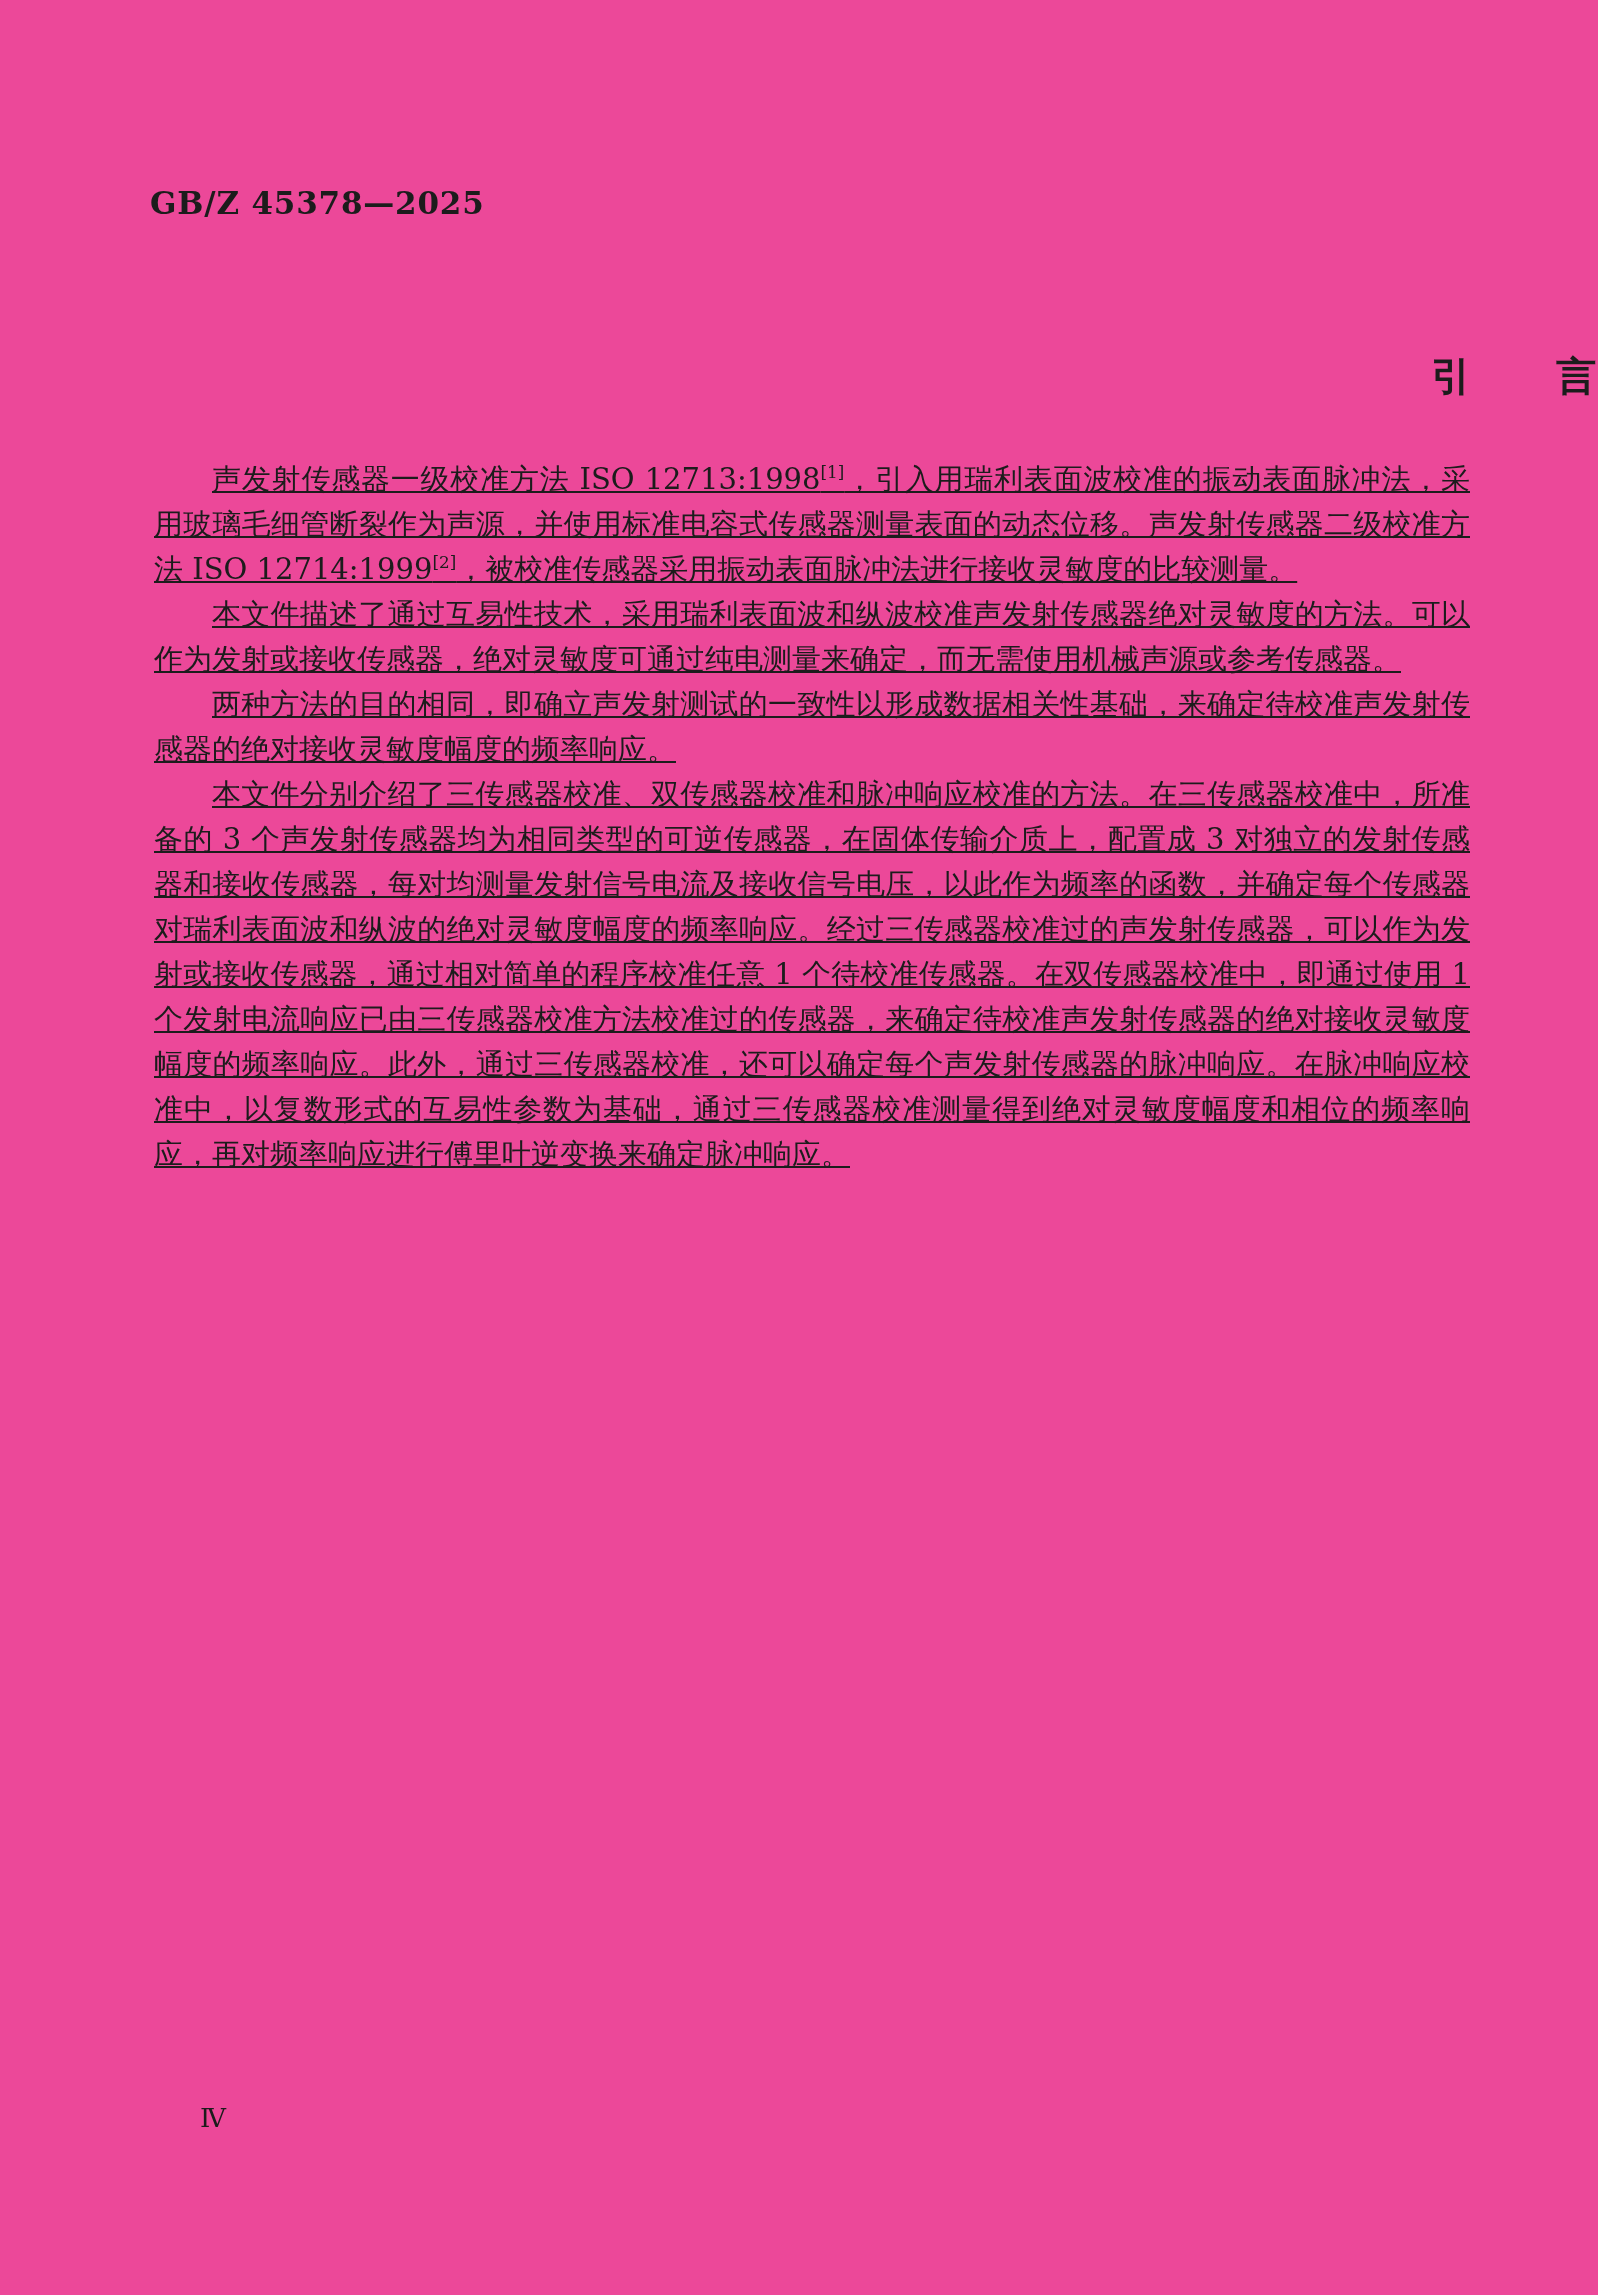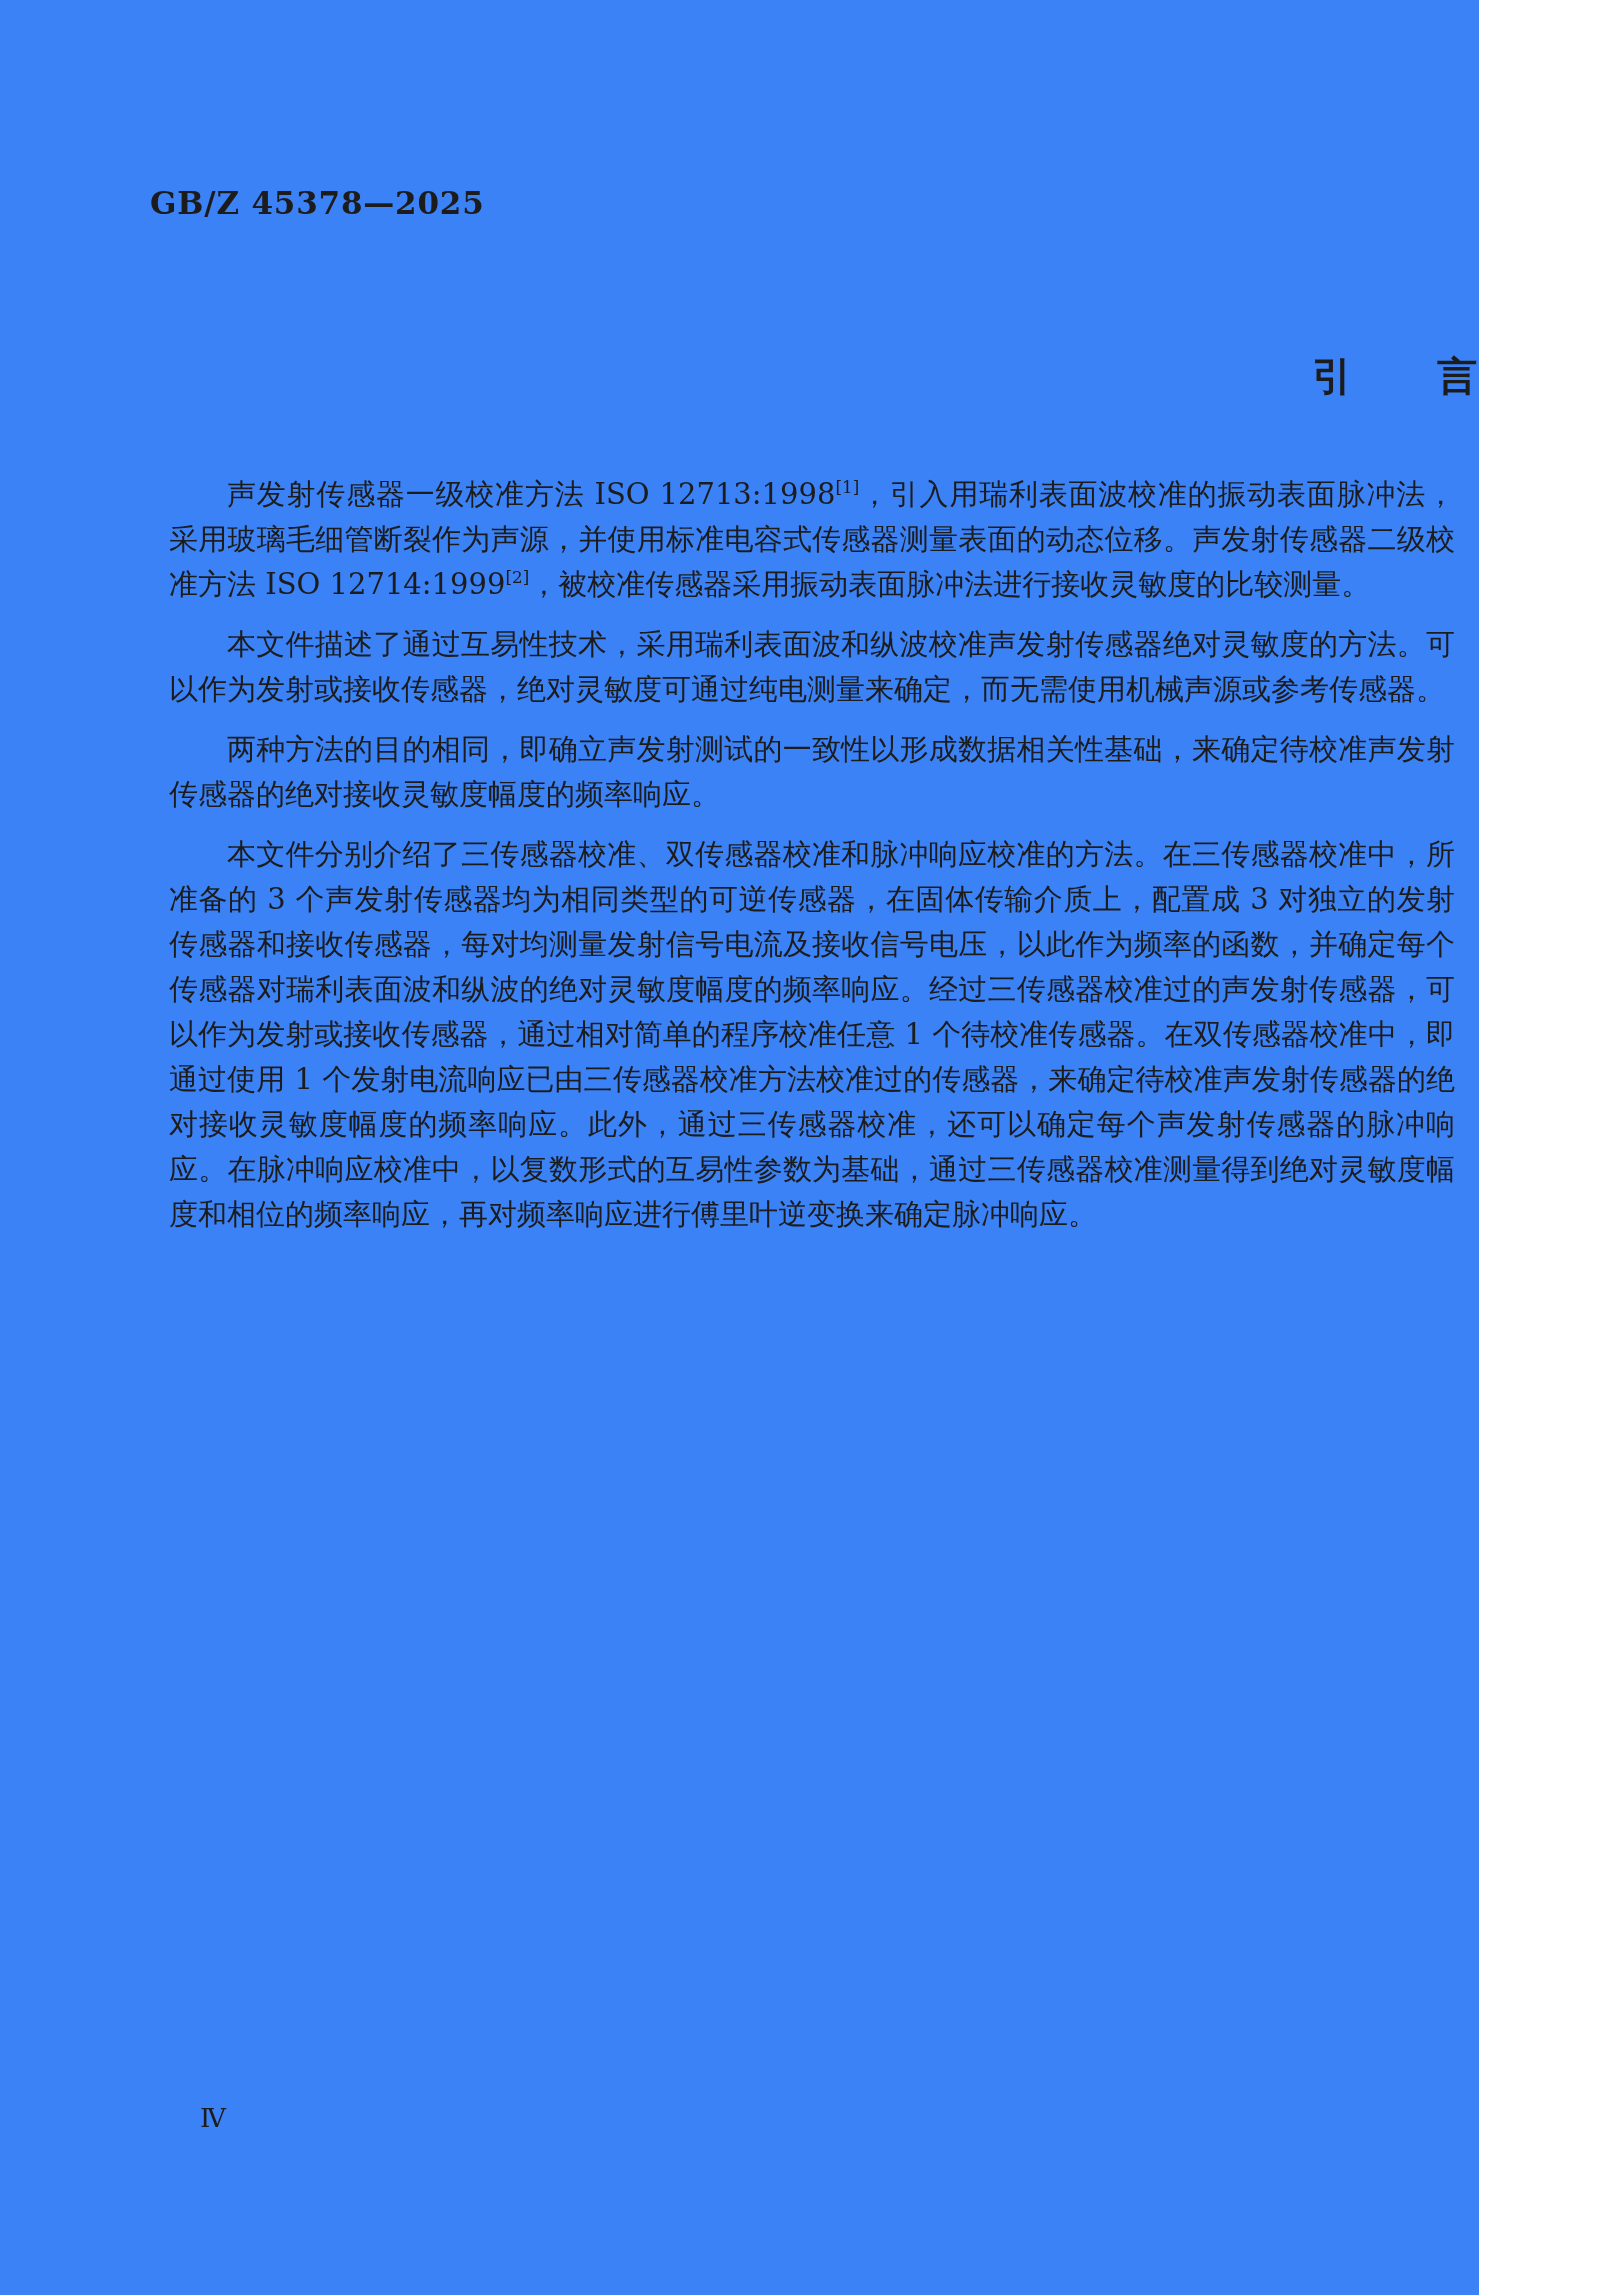--- a/index.html
+++ b/index.html
@@ -2,23 +2,23 @@
 <html style="font-size:13.3px"><head>
 <meta charset="utf-8">
 <style>
   html, body {
     margin: 0;
     padding: 0;
     background: #ffffff;
   }
   .page {
     position: relative;
-    width: 1479px;
+    width: 1598px;
     height: 2295px;
-    background: #3b82f6;
+    background: #ec4899;
     color: #1c1c1c;
     font-family: "DejaVu Serif", "Liberation Serif", serif;
     overflow: hidden;
   }
   .doc-header {
     position: absolute;
     left: 150px;
     top: 185px;
     font-size: 31px;
     font-weight: bold;
@@ -40,23 +40,24 @@
     position: absolute;
     left: 154px;
     top: 457px;
     width: 1316px;
     font-size: 29px;
     line-height: 45px;
     text-align: justify;
     text-justify: inter-ideograph;
   }
   .doc-body p {
-    margin: 15px;
+    margin: 0;
     padding: 0;
     text-indent: 2em;
+    text-decoration: underline;
   }
   .doc-body sup {
     font-size: 0.58em;
     line-height: 0;
     vertical-align: super;
     letter-spacing: 0;
   }
   .page-number {
     position: absolute;
     left: 200px;

